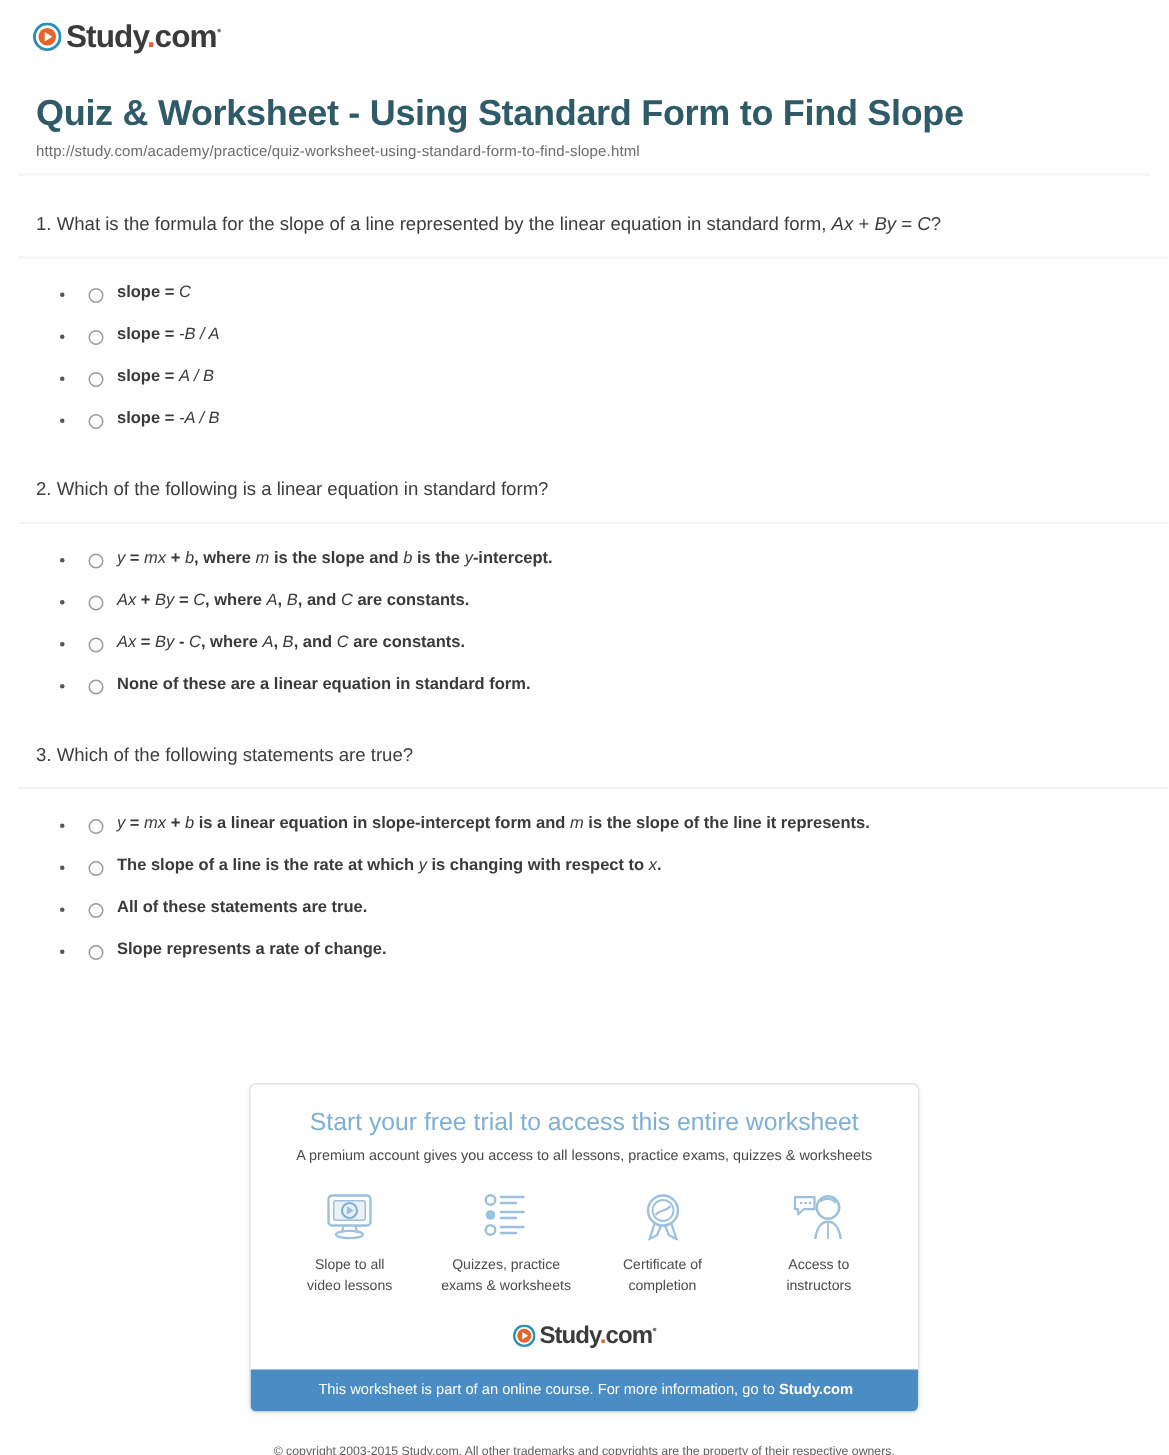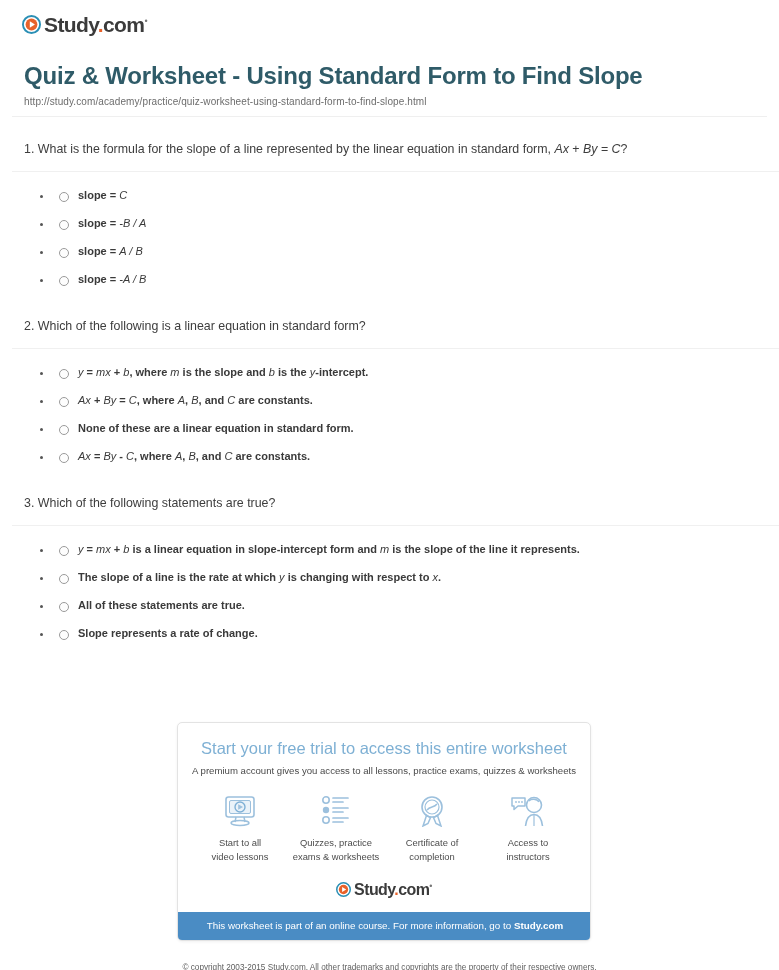--- a/index.html
+++ b/index.html
@@ -125,23 +125,23 @@
     margin: 4px 9px 0 0;
     box-shadow: inset 0 0 0 1px #ffffff;
   }
   .opt-text { font-weight: 600; }
   .opt-text i { font-style: italic; font-weight: 400; }
   .opt-text.normal { font-weight: 400; }
 
   
   .promo-wrap {
     position: absolute;
-    left: 177px;
+    left: 166px;
     top: 722px;
-    width: 414px;
+    width: 447px;
   }
   .promo-card {
     border: 1px solid #e3e3e3;
     border-radius: 5px;
     background: #fff;
     box-shadow: 0 1px 3px rgba(0,0,0,0.06);
     overflow: hidden;
   }
   .promo-head {
     text-align: center;
@@ -276,26 +276,26 @@
         <span class="opt-text"><i>y</i><span> = </span><i>mx</i><span> + </span><i>b</i><span>, where </span><i>m</i><span> is the slope and </span><i>b</i><span> is the </span><i>y</i><span>-intercept.</span></span>
       </li>
       <li>
         <span class="bullet"></span>
         <span class="radio"></span>
         <span class="opt-text"><i>Ax</i><span> + </span><i>By</i><span> = </span><i>C</i><span>, where </span><i>A</i><span>, </span><i>B</i><span>, and </span><i>C</i><span> are constants.</span></span>
       </li>
       <li>
         <span class="bullet"></span>
         <span class="radio"></span>
+        <span class="opt-text"><i>Ax</i><span> = </span><i>By</i><span> - </span><i>C</i><span>, where </span><i>A</i><span>, </span><i>B</i><span>, and </span><i>C</i><span> are constants.</span></span>
+      </li>
+      <li>
+        <span class="bullet"></span>
+        <span class="radio"></span>
         <span class="opt-text">None of these are a linear equation in standard form.</span>
-      </li>
-      <li>
-        <span class="bullet"></span>
-        <span class="radio"></span>
-        <span class="opt-text"><i>Ax</i><span> = </span><i>By</i><span> - </span><i>C</i><span>, where </span><i>A</i><span>, </span><i>B</i><span>, and </span><i>C</i><span> are constants.</span></span>
       </li>
     </ul>
   </div>
 
   <div class="question-block">
     <div class="question-text">
       <span>3.</span>
       <span>Which of the following statements are true?</span>
     </div>
     <hr class="hr-q">
@@ -337,21 +337,21 @@
           <svg width="36" height="32" viewBox="0 0 36 32">
             <rect x="4" y="2" width="28" height="20" rx="2.5" fill="none" stroke="#9cc0dd" stroke-width="1.6"></rect>
             <rect x="7.5" y="5.5" width="21" height="13" rx="1.5" fill="#eaf2f9" stroke="#9cc0dd" stroke-width="1"></rect>
             <circle cx="18" cy="12" r="5" fill="none" stroke="#7fb0d6" stroke-width="1.4"></circle>
             <polygon points="16.2,9.2 21,12 16.2,14.8" fill="#9cc0dd"></polygon>
             <path d="M14 22 L13 27 M22 22 L23 27" stroke="#9cc0dd" stroke-width="1.5" fill="none"></path>
             <ellipse cx="18" cy="28" rx="9" ry="2.4" fill="none" stroke="#9cc0dd" stroke-width="1.5"></ellipse>
           </svg>
         </div>
         <div class="feature-label">
-          <div>Start to all</div>
+          <div>Slope to all</div>
           <div>video lessons</div>
         </div>
       </div>
 
       <div class="feature">
         <div class="feature-icon">
           <svg width="36" height="32" viewBox="0 0 36 32">
             <circle cx="8" cy="5" r="3.2" fill="none" stroke="#9cc0dd" stroke-width="1.6"></circle>
             <circle cx="8" cy="15" r="3.2" fill="#9cc0dd"></circle>
             <circle cx="8" cy="25" r="3.2" fill="none" stroke="#9cc0dd" stroke-width="1.6"></circle>

